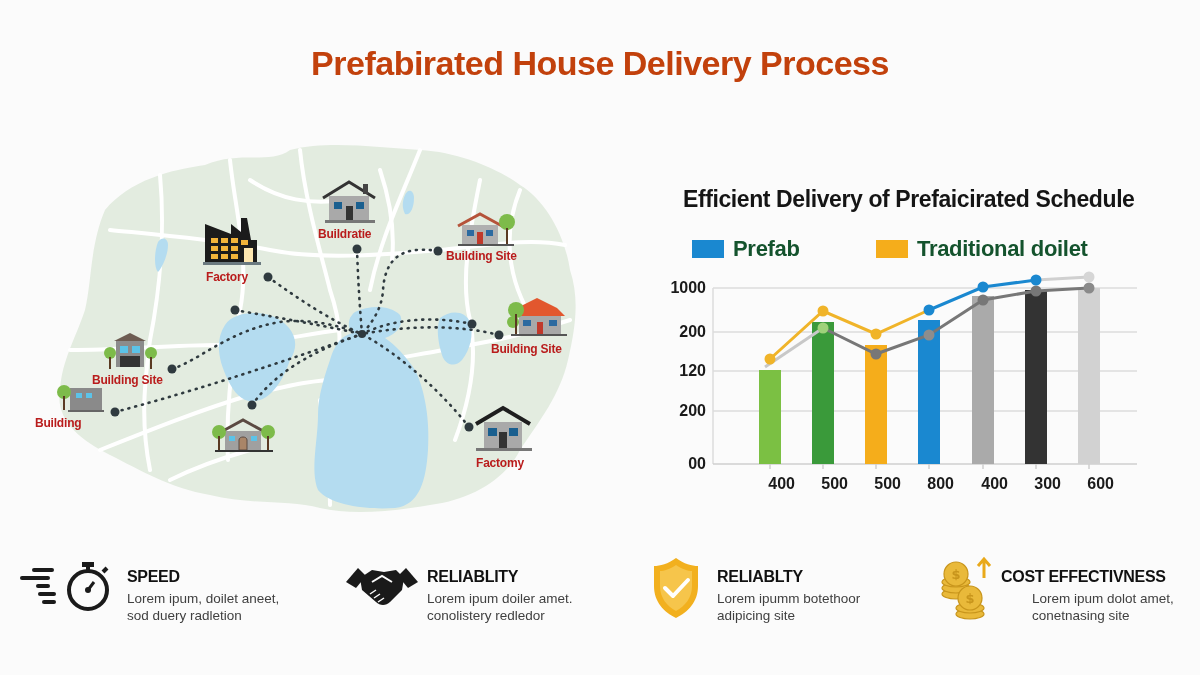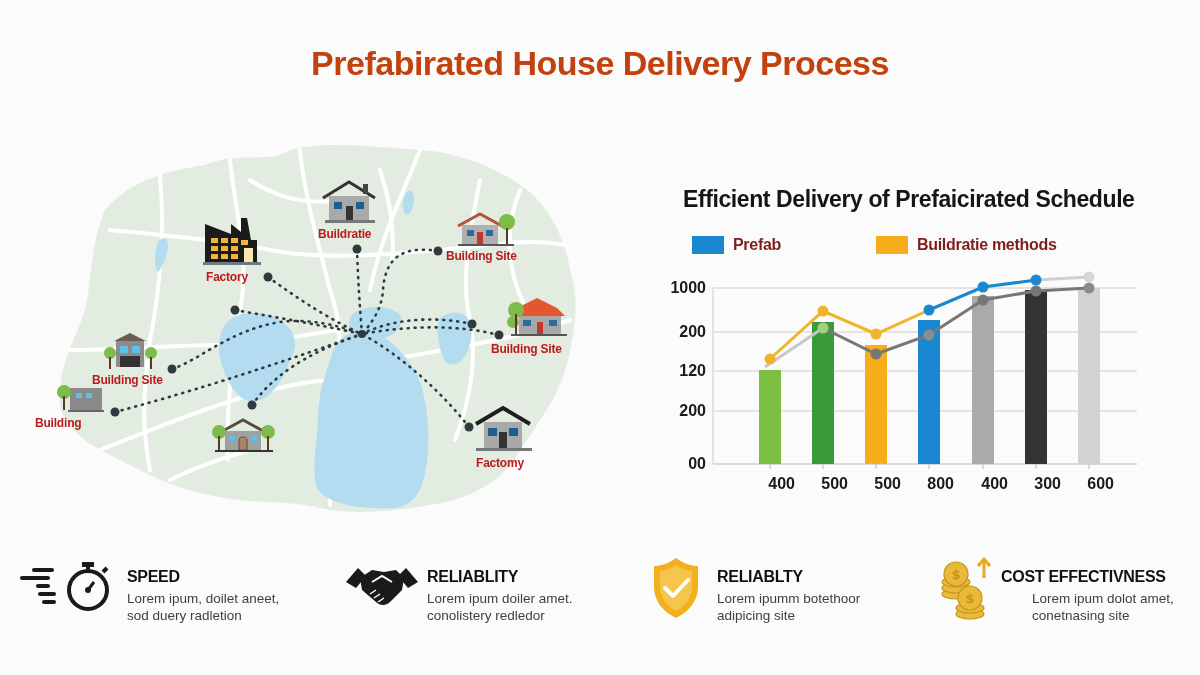--- a/index.html
+++ b/index.html
@@ -21,21 +21,21 @@
     position: absolute; font-size: 12px; font-weight: 700; color: #b91c1c;
     white-space: nowrap; letter-spacing: -0.2px;
   }
   .chart-title {
     position: absolute; left: 683px; top: 186px; font-size: 23px; font-weight: 700;
     letter-spacing: -0.4px; color: #151515; white-space: nowrap;
   }
   .legend { position: absolute; top: 236px; left: 690px; height: 28px; }
   .legend-item { position: absolute; top: 0; display: flex; align-items: center; white-space: nowrap; }
   .legend-swatch { width: 32px; height: 18px; margin-right: 9px; }
-  .legend-label { font-size: 16px; font-weight: 700; color: #7f1d1d; letter-spacing: -0.3px; text-align: center; }
+  .legend-label { font-size: 22px; font-weight: 700; color: #14532d; letter-spacing: -0.3px; text-align: center; }
   .chart-svg { position: absolute; left: 640px; top: 270px; }
   .ytick, .xtick { position: absolute; font-size: 16px; font-weight: 700; color: #1a1a1a; }
   .ytick { width: 60px; text-align: right; }
   .xtick { width: 50px; text-align: right; }
   .feature { position: absolute; top: 556px; height: 70px; }
   .feature .icon { position: absolute; left: 0; top: 0; }
   .feature .ftitle {
     position: absolute; top: 12px; font-size: 16px; font-weight: 700; color: #111; white-space: nowrap;
     letter-spacing: -0.3px;
   }
@@ -215,21 +215,21 @@
 
 <div class="chart-title">Efficient Delivery of Prefaicirated Schedule</div>
 
 <div class="legend">
   <div class="legend-item" style="left:2px;">
     <span class="legend-swatch" style="background:#1a88d0;"></span>
     <span class="legend-label">Prefab</span>
   </div>
   <div class="legend-item" style="left:186px;">
     <span class="legend-swatch" style="background:#f5ad1b;"></span>
-    <span class="legend-label">Buildratie methods</span>
+    <span class="legend-label">Traditional doilet</span>
   </div>
 </div>
 
 <div class="ytick" style="left:646px;top:279px;">1000</div>
 <div class="ytick" style="left:646px;top:323px;">200</div>
 <div class="ytick" style="left:646px;top:362px;">120</div>
 <div class="ytick" style="left:646px;top:402px;">200</div>
 <div class="ytick" style="left:646px;top:455px;">00</div>
 
 <svg class="chart-svg" width="520" height="210" viewBox="640 270 520 210">

